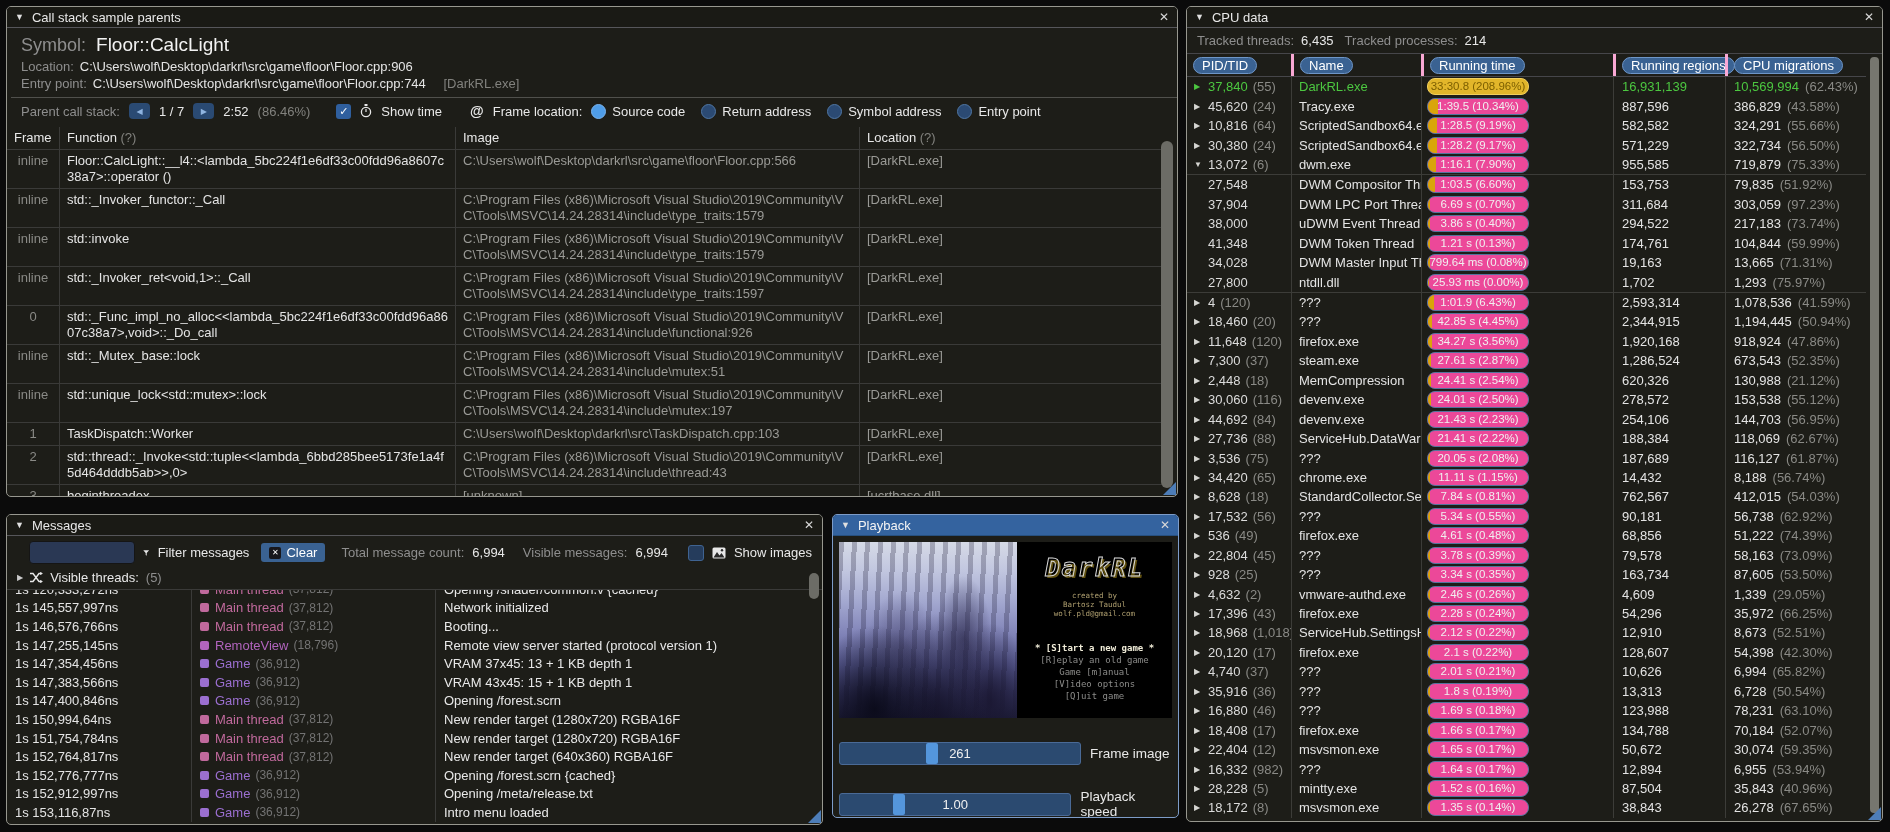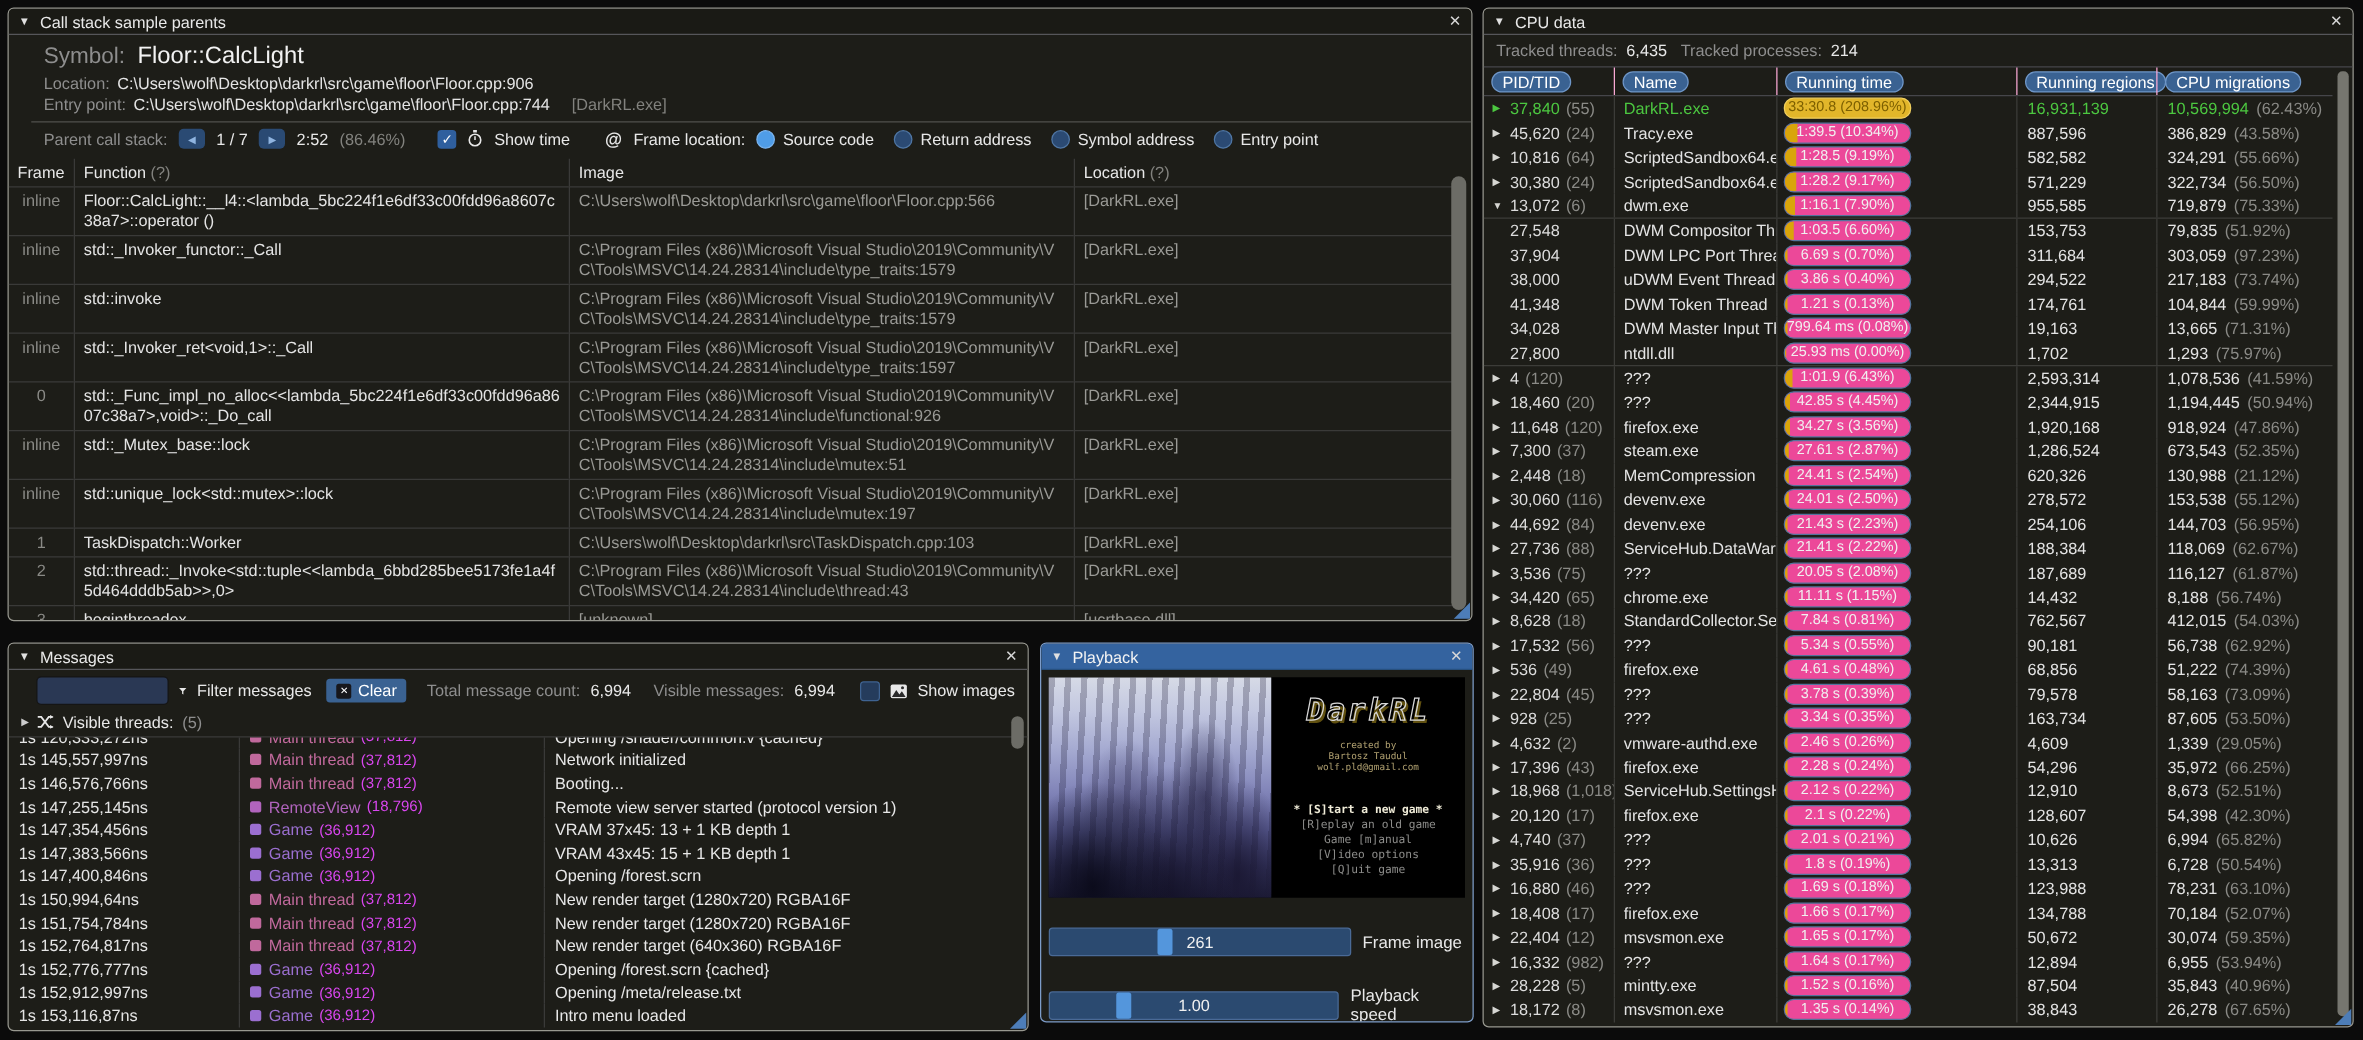--- a/index.html
+++ b/index.html
@@ -10,21 +10,21 @@
   .titlebar .sp{flex:1;}
   .titlebar .x{font-size:12px;color:#d8d8d8;cursor:default;}
   .gray{color:#8e8e8e;}
   .dim{color:#82827e;}
   .white{color:#e8e8e8;}
   .grip{position:absolute;right:1px;bottom:1px;width:0;height:0;border-left:13px solid transparent;border-bottom:13px solid #4d7db8;}
   .vscroll{position:absolute;background:transparent;width:12px;}
   .vscroll .thumb{background:#6c6c66;border-radius:6px;width:100%;}
   
   #callstack{left:6px;top:6px;width:1172px;height:491px;}
-  .cs-body{padding:4px 10px 0 28px;}
+  .cs-body{padding:4px 10px 0 14px;}
   .cs-symrow{font-size:18px;margin:2px 0 3px 0;}
   .cs-symrow .v{font-size:19px;color:#f2f2f2;margin-left:10px;}
   .cs-line{font-size:13px;margin:2px 0;}
   .cs-line .v{color:#e4e4e4;margin-left:6px;}
   .cs-rule{border-top:1px solid #50504c;margin:6px -10px 0 -10px;}
   .cs-controls{display:flex;align-items:center;gap:9px;font-size:13px;height:26px;}
   .navbtn{width:21px;height:16px;background:#2a4a73;border-radius:4px;color:#8fb4e0;font-size:8px;display:flex;align-items:center;justify-content:center;}
   .chk{width:15px;height:15px;border-radius:3px;background:#2f5f9e;display:flex;align-items:center;justify-content:center;color:#fff;font-size:11px;}
   .chk.off{background:#253c5c;border:1px solid #3f6391;width:14px;height:14px;color:transparent;}
   .radio{width:13px;height:13px;border-radius:50%;background:#2b4a73;border:1px solid #4f76a4;}
@@ -48,21 +48,21 @@
   .btn-blue{display:flex;align-items:center;gap:5px;background:#3a6292;border-radius:3px;padding:2px 8px;color:#fff;font-size:13px;}
   .btn-blue .xbox{width:12px;height:12px;background:#17171c;border-radius:2px;color:#fff;font-size:8px;display:flex;align-items:center;justify-content:center;}
   .ms-threads{display:flex;align-items:center;gap:7px;padding:2px 10px 4px 10px;font-size:13px;}
   .ms-threads .tri{font-size:8px;color:#ccc;}
   .ms-list{position:relative;height:243px;overflow:hidden;border-top:1px solid #3a3a38;}
   .ms-inner{transform:translateY(-10px);}
   .ms-row{display:grid;grid-template-columns:152px 212px 1fr;height:18.6px;align-items:center;font-size:13px;gap:32px;}
   .ms-row>div+div{border-left:1px solid #3a3a38;height:100%;display:flex;align-items:center;}
   .ms-t{padding-left:8px;color:#e4e4e4;}
   .ms-th .sw{width:9px;height:9px;border-radius:2px;margin:0 6px 0 8px;flex:0 0 auto;}
-  .ms-th .tid{color:#d946ef;font-size:12px;margin-left:5px;}
+  .ms-th .tid{color:#737373;font-size:12px;margin-left:5px;}
   .ms-m{padding-left:8px;color:#e8e8e8;}
   #ms-scroll{right:3px;top:58px;width:10px;}
   #ms-scroll .thumb{height:26px;}
   
   #playback{left:832px;top:514px;width:347px;height:304px;border-color:#7d9cc8;}
   #playback .titlebar{background:#34639f;border-bottom:1px solid #27507f;color:#f4f4f4;}
   .pb-img{margin:6px 6px 0 6px;height:176px;display:flex;background:#000;}
   .pb-forest{flex:0 0 178px;position:relative;overflow:hidden;
     background:
       radial-gradient(90px 120px at 20% 95%, rgba(10,10,25,.95), rgba(10,10,25,0) 70%),
@@ -86,21 +86,21 @@
   .pb-btnrow{display:flex;align-items:center;gap:8px;margin:8px 6px 0 6px;font-size:13.5px;}
   .pb-nav{width:24px;height:21px;background:#2b4a70;border:1px solid #3d5f8c;border-radius:3px;color:#9cc0ea;font-size:9px;display:flex;align-items:center;justify-content:center;}
   .pb-play{display:flex;align-items:center;justify-content:center;gap:6px;width:66px;height:23px;background:#3a6292;border-radius:3px;color:#fff;font-size:14px;margin-left:6px;}
   .pb-play .tri{font-size:12px;}
   .pb-chk{width:17px;height:17px;background:#253c5c;border:1px solid #3a5a85;border-radius:3px;}
   
   #cpu{left:1186px;top:6px;width:697px;height:816px;}
   .cpu-stats{display:flex;align-items:flex-end;gap:7px;padding:5px 10px;font-size:13px;border-bottom:1px solid #46464a;}
   .cpu-hdr{display:grid;grid-template-columns:104px 130px 192px 112px 1fr;align-items:center;height:22px;border-bottom:1px solid #46464a;margin-right:16px;}
   .cpu-hdr>div{height:100%;display:flex;align-items:center;}
-  .cpu-hdr>div+div{border-left:1px solid #f9a8d4;}
+  .cpu-hdr>div+div{border-left:3px solid #f9a8d4;}
   .pill-hdr{background:#3a6292;border:1px solid #6e96c8;border-radius:9px;color:#fff;font-size:13px;padding:0px 8px;margin-left:6px;white-space:nowrap;}
   .cpu-rows{margin-right:16px;}
   .cpu-row{display:grid;grid-template-columns:104px 130px 192px 112px 1fr;align-items:center;height:19.45px;font-size:13px;}
   .cpu-row.sep{border-top:1px solid #3c3c38;}
   .cpu-row>div{height:100%;display:flex;align-items:center;overflow:hidden;white-space:nowrap;}
   .cpu-row>div+div{border-left:1px solid #3c3c38;}
   .c-pid{padding-left:7px;}
   .c-pid .ar{width:14px;font-size:8px;color:#d6d6d2;flex:0 0 auto;}
   .c-pid .cnt{color:#8a8a86;margin-left:5px;}
   .c-name{padding-left:7px;color:#e4e4e4;}

